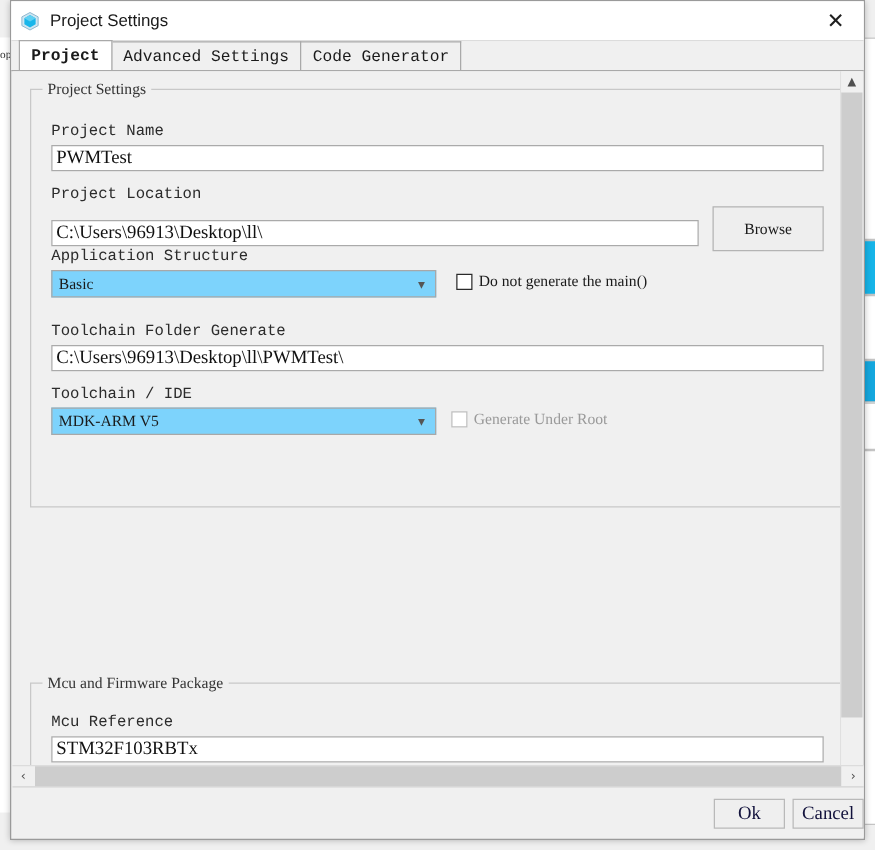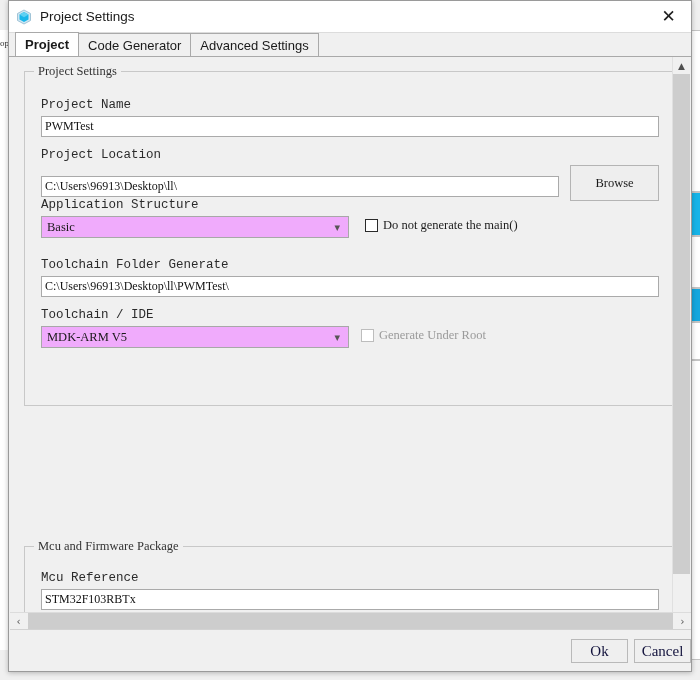--- a/index.html
+++ b/index.html
@@ -124,21 +124,21 @@
   .tab {
     height: 23px;
     line-height: 23px;
     padding: 0 9px;
     font-size: 13px;
     color: #1a1a1a;
     background: #f0f0f0;
     border: 1px solid #a9a9a9;
     border-bottom: none;
     margin-right: -1px;
-    font-family: Liberation Sans, sans-serif;
+    font-family: Liberation Mono, monospace;
     cursor: pointer;
     box-sizing: border-box;
   }
   .tab.active {
     background: #ffffff;
     font-weight: bold;
     position: relative;
     z-index: 3;
     height: 24px;
     line-height: 23px;
@@ -235,32 +235,32 @@
     font-family: Liberation Mono, monospace;
     white-space: nowrap;
   }
 
   input.txt {
     position: absolute;
     box-sizing: border-box;
     height: 21px;
     background: #ffffff;
     border: 1px solid #aaaaaa;
-    font-size: 12px;
+    font-size: 15px;
     color: #111111;
     padding: 0 3px;
     font-family: "Liberation Serif", serif;
     outline: none;
   }
 
   .combo {
     position: absolute;
     box-sizing: border-box;
     height: 22px;
-    background: #f0abfc;
+    background: #7dd3fc;
     border: 1px solid #a8a8a8;
     display: flex;
     align-items: center;
     font-size: 12.5px;
     color: #1a1a1a;
     font-family: "Liberation Serif", serif;
     padding-left: 5px;
     cursor: pointer;
   }
   .combo .chev {
@@ -375,22 +375,22 @@
           <polygon points="8,3 12.5,5.6 12.5,10.4 8,13 3.5,10.4 3.5,5.6" fill="#19b6ea"></polygon>
           <polygon points="8,3 12.5,5.6 8,8.2 3.5,5.6" fill="#5fd0f2"></polygon>
         </svg>
       </div>
       <div class="title-text">Project Settings</div>
       <div class="close-btn">✕</div>
     </div>
 
     <div class="tabstrip">
       <div class="tab active">Project</div>
+      <div class="tab">Advanced Settings</div>
       <div class="tab">Code Generator</div>
-      <div class="tab">Advanced Settings</div>
     </div>
 
     <div class="content-wrap">
 
       <div class="pane">
 
         <div class="group" style="left:14px; top:14px; width:648px; height:333px;">
           <div class="legend">Project Settings</div>
 
           <div class="fld-label" style="left:16px; top:26px;">Project Name</div>

